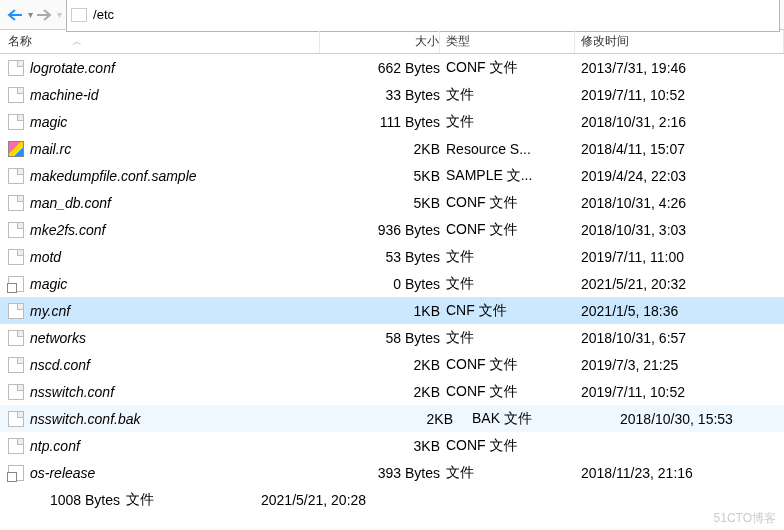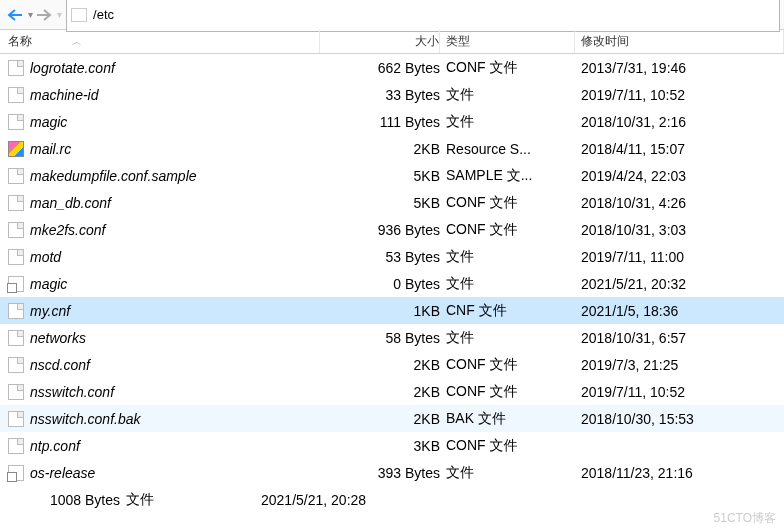--- a/index.html
+++ b/index.html
@@ -62,21 +62,21 @@
     .sort-arrow { margin-left: 40px; color:#888; font-size:10px;}
     .hdr { border-right: 1px solid #e8e8e8; height:100%; display:flex; align-items:center;}
     .hdr.col-size { justify-content:flex-end;}
     .file-list { }
     .file-row {
       display: flex;
       align-items: center;
       height: 27px;
       font-size: 14px;
     }
-    .file-row.odd-highlight { background: #f0f8ff; }
+    .file-row.odd-highlight { background: #f0f8ff; gap: 13px; }
     .file-row.selected { background: #cce8ff; }
     .file-row .col-name { display:flex; align-items:center; gap:6px;font-style:italic;}
     .file-icon {
       width: 16px;
       height: 16px;
       flex-shrink: 0;
       display:inline-block;
       position:relative;
     }
     .file-icon.generic {

